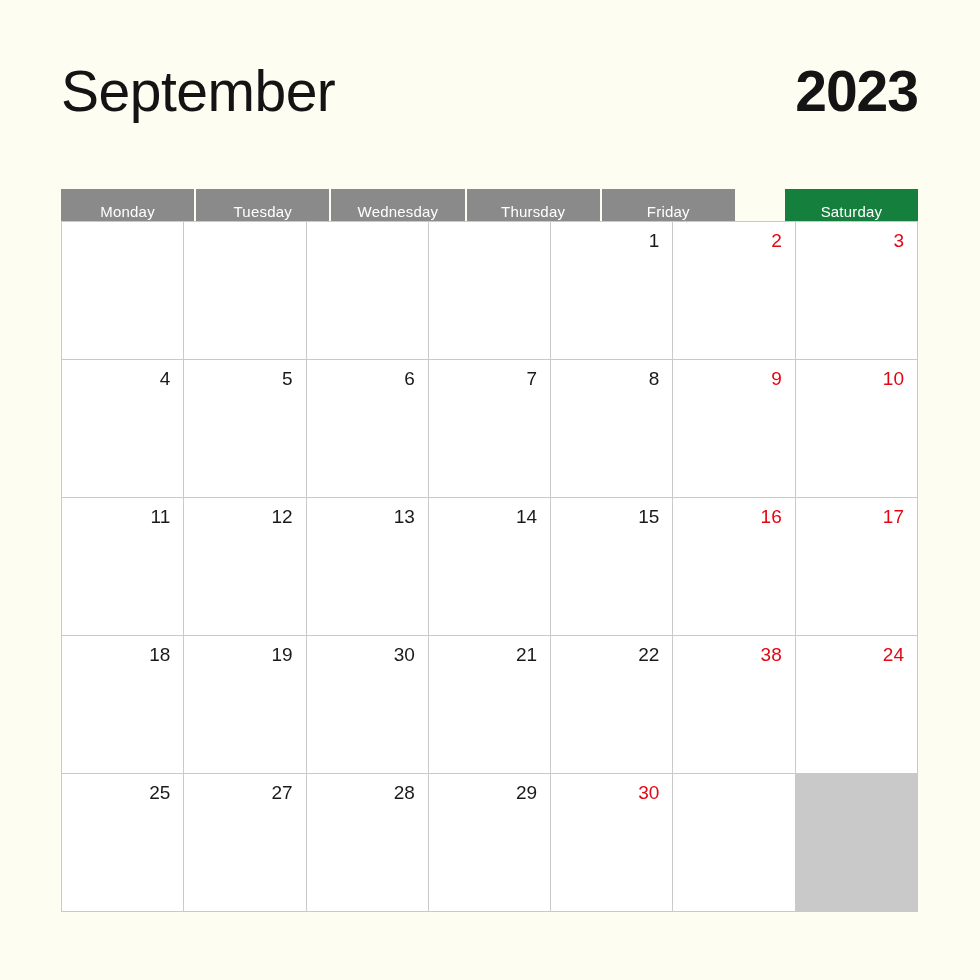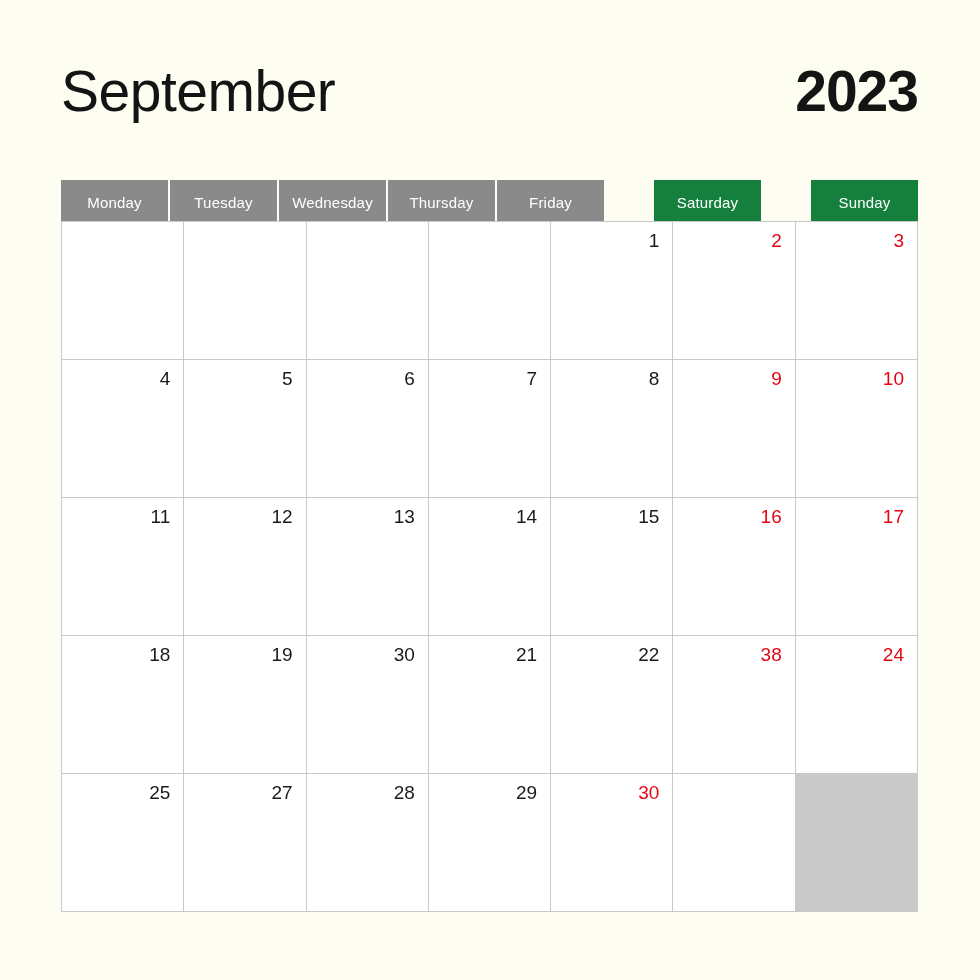--- a/index.html
+++ b/index.html
@@ -47,21 +47,21 @@
     letter-spacing: -1px;
     line-height: 1;
     white-space: nowrap;
     margin-top: 6px;
   }
 
   
   #weekday-header {
     position: absolute;
     left: 61px;
-    top: 180px;
+    top: 189px;
     width: 857px;
     height: 44px;
     display: flex;
     gap: 2px;
   }
   .weekday-cell {
     flex: 1 1 0;
     display: flex;
     align-items: center;
     justify-content: center;
@@ -124,21 +124,20 @@
     <span id="year-title">2023</span>
   </div>
 
   <div id="weekday-header">
       <div class="weekday-cell">Monday</div>
       <div class="weekday-cell">Tuesday</div>
       <div class="weekday-cell">Wednesday</div>
       <div class="weekday-cell">Thursday</div>
       <div class="weekday-cell">Friday</div>
       <div class="weekday-cell weekend">Saturday</div>
-      <div class="weekday-cell weekend">Sunday</div>
     </div>
 
   <div id="day-grid">
       <div class="day-cell empty">
         <span class="day-number"></span>
       </div>
       <div class="day-cell empty">
         <span class="day-number"></span>
       </div>
       <div class="day-cell empty">

